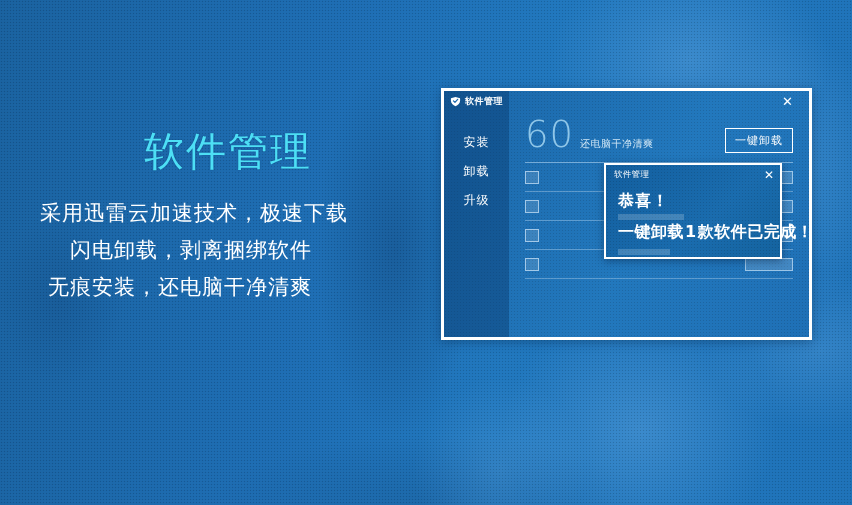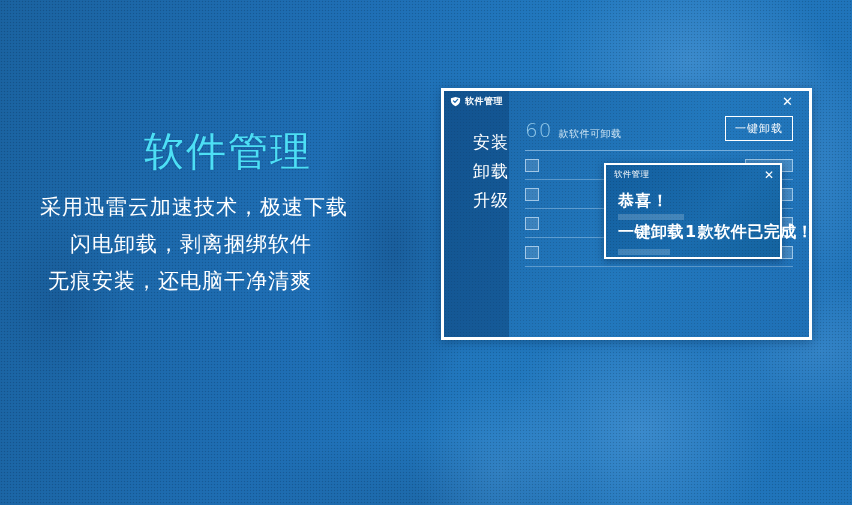--- a/index.html
+++ b/index.html
@@ -44,21 +44,21 @@
   }
   #promo-title{
     font-size:40px; line-height:1.28; color:#4ddff5; letter-spacing:2px;
     font-weight:400;
     text-shadow:0 0 2px rgba(0,60,110,.5);
   }
   .promo-line{
     font-size:21px; line-height:1.75; color:#ffffff; letter-spacing:1px;
     white-space:nowrap;
   }
-  #promo-lines{ margin-top:12px;padding-left:40px; }
+  #promo-lines{ margin-top:18px;padding-left:40px; }
 
   
   #window{
     position:absolute; left:441px; top:88px; width:371px; height:252px;
     border:3px solid #ffffff; z-index:5;
     background:linear-gradient(120deg,#1b67a9,#2278bd 55%,#1f70b6);
     display:flex; overflow:hidden;
     box-shadow:0 2px 10px rgba(0,30,60,.35);
   }
   #window::before{
@@ -73,41 +73,41 @@
     background:rgba(9,60,112,.45);
   }
   #brand{
     height:21px; display:flex; align-items:center; gap:4px;
     padding-left:6px; color:#fff;
   }
   #brand-label{ font-size:9px; font-weight:bold; letter-spacing:.5px; }
   .shield{ width:11px; height:11px; display:block; }
   #nav{ margin-top:16px; }
   .nav-item{
-    height:29px; display:flex; align-items:center; justify-content:flex-end;
-    color:#ffffff; font-size:17px; letter-spacing:1px; cursor:pointer;
+    height:29px; display:flex; align-items:center; justify-content:center;
+    color:#ffffff; font-size:12px; letter-spacing:1px; cursor:pointer;
   }
   .nav-item.active{ color:#ffffff; }
 
   
   #content{ flex:1; position:relative; z-index:2; padding:0 14px; }
   #titlebar{
     height:21px; display:flex; align-items:flex-start; justify-content:flex-end;
   }
   #close-main{
     color:#ffffff; font-size:13px; line-height:1; cursor:pointer;
     font-weight:bold; padding:4px 2px 0 0;
   }
   #summary{
     display:flex; align-items:flex-end; justify-content:space-between;
     padding:4px 2px 0 2px;
   }
   #count-wrap{ display:flex; align-items:baseline; gap:6px; }
   #count-num{
-    font-size:20px; color:#8fc6e8; line-height:1; font-weight:300; letter-spacing:1px;
+    font-size:37px; color:#8fc6e8; line-height:1; font-weight:300; letter-spacing:1px;
   }
   #count-label{ font-size:10px; color:#cfe6f5; letter-spacing:.5px; }
   #uninstall-all{
     border:1.5px solid #ffffff; color:#ffffff; font-size:11px;
     padding:4px 9px; letter-spacing:1px; cursor:pointer; background:transparent;
     font-family:inherit;
   }
   #divider{
     height:1px; background:rgba(190,220,245,.55); margin:9px 2px 0 2px;
   }
@@ -202,21 +202,21 @@
 
   <div id="content">
 
     <div id="titlebar">
       <span id="close-main">✕</span>
     </div>
 
     <div id="summary">
       <div id="count-wrap">
         <span id="count-num">60</span>
-        <span id="count-label">款软件可卸载</span>
+        <span id="count-label">还电脑干净清爽</span>
       </div>
       <button id="uninstall-all">一键卸载</button>
     </div>
 
     <div id="divider"></div>
 
     <div id="list">
       <div class="row">
         <span class="checkbox"></span>
         <span class="row-action"></span>

